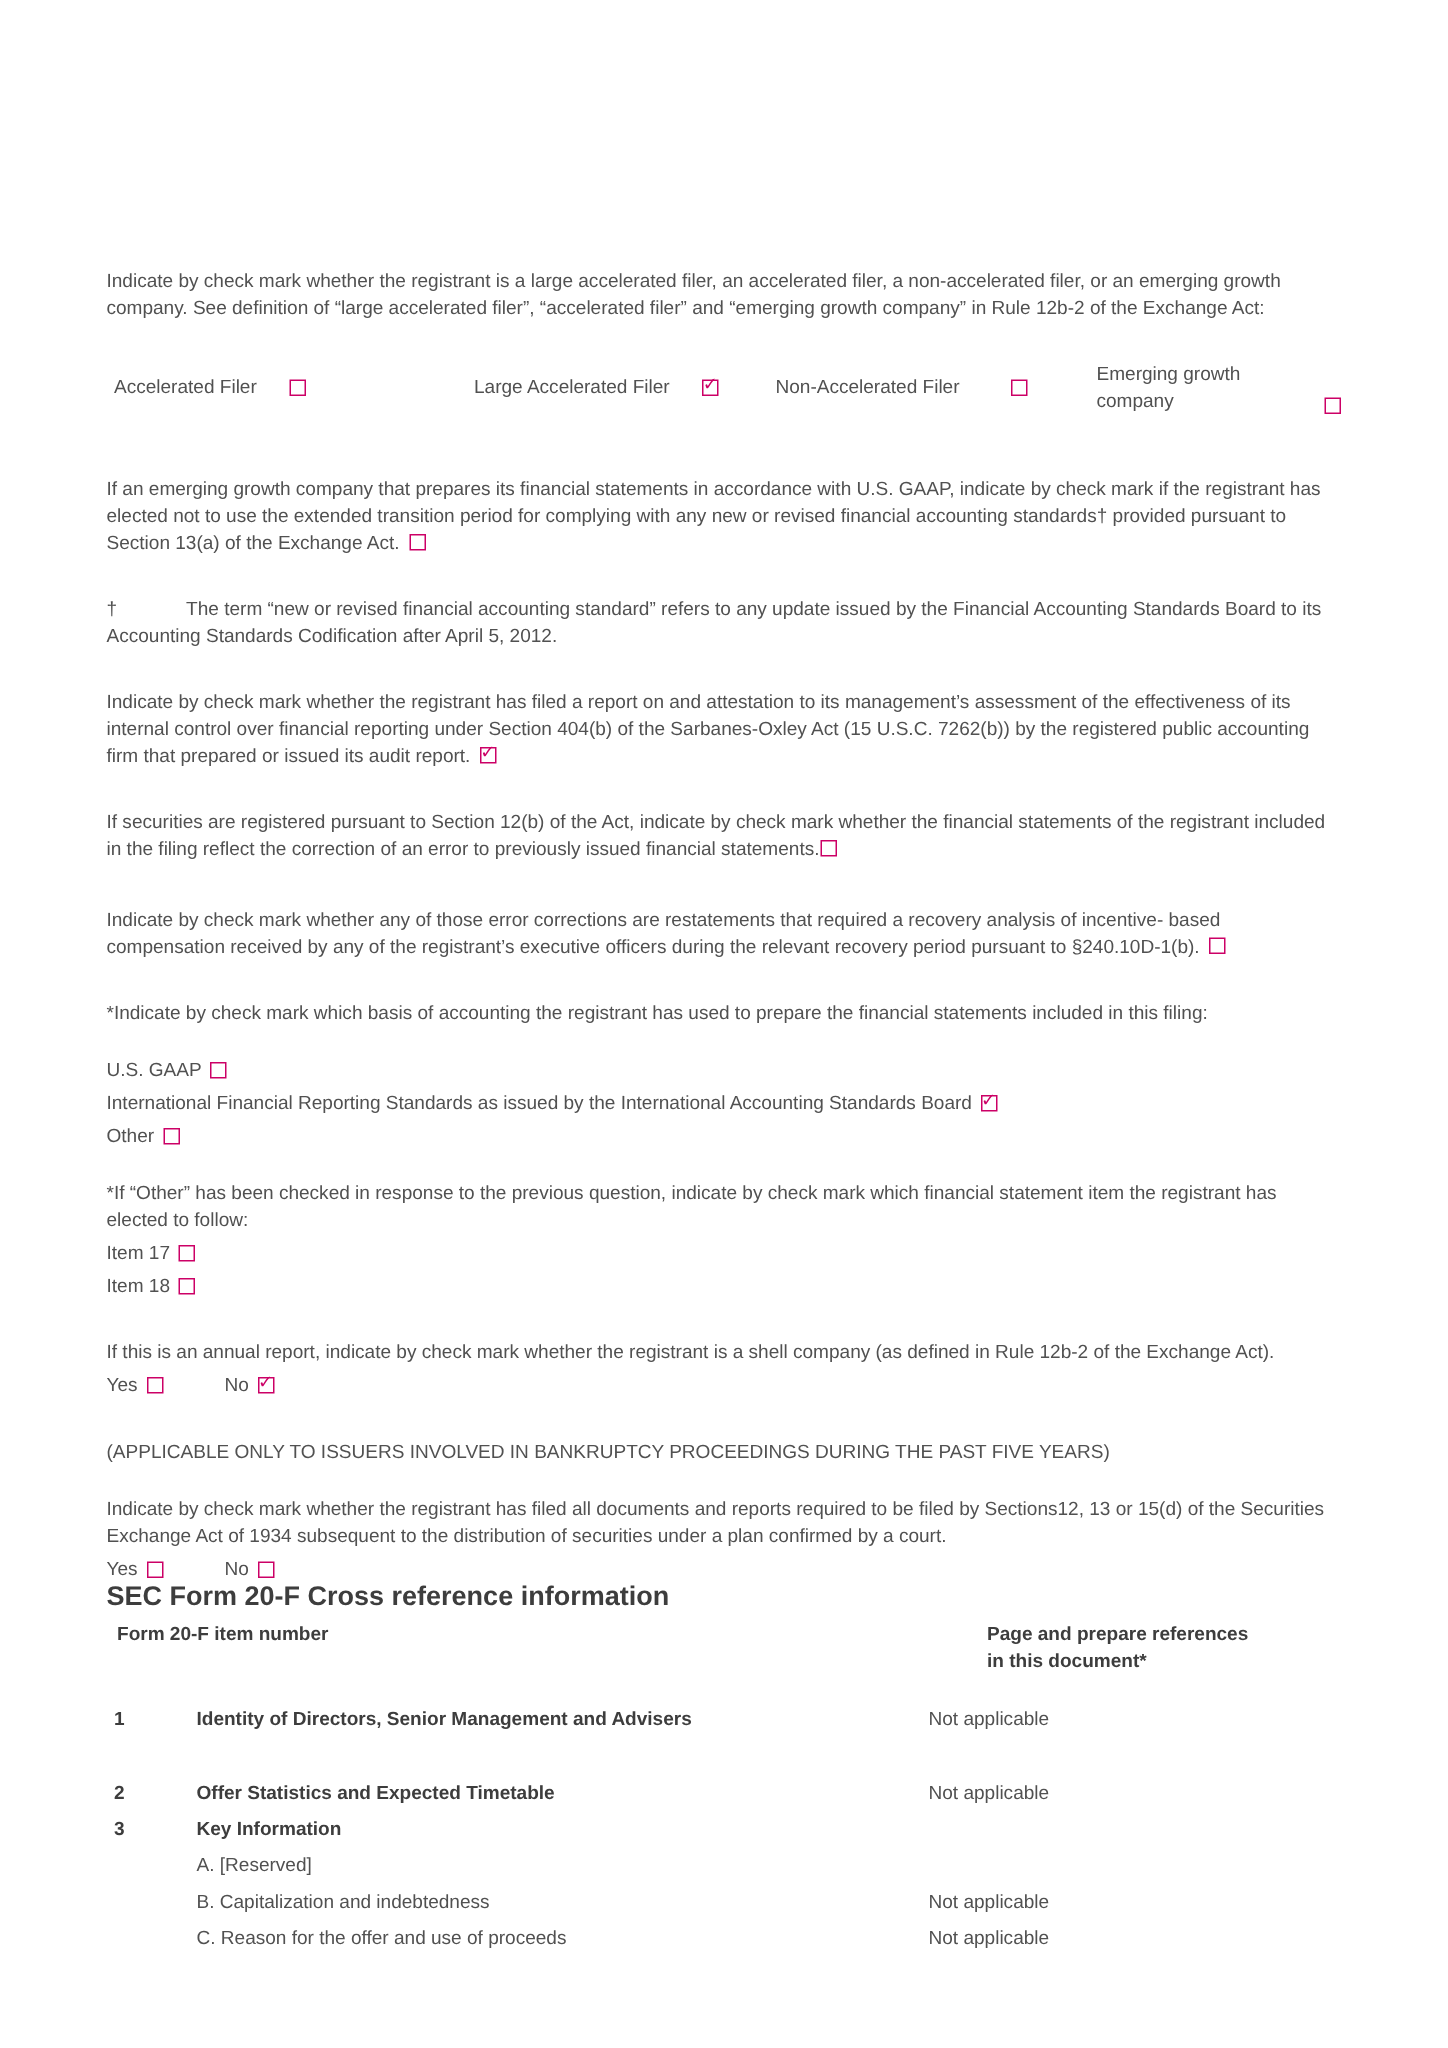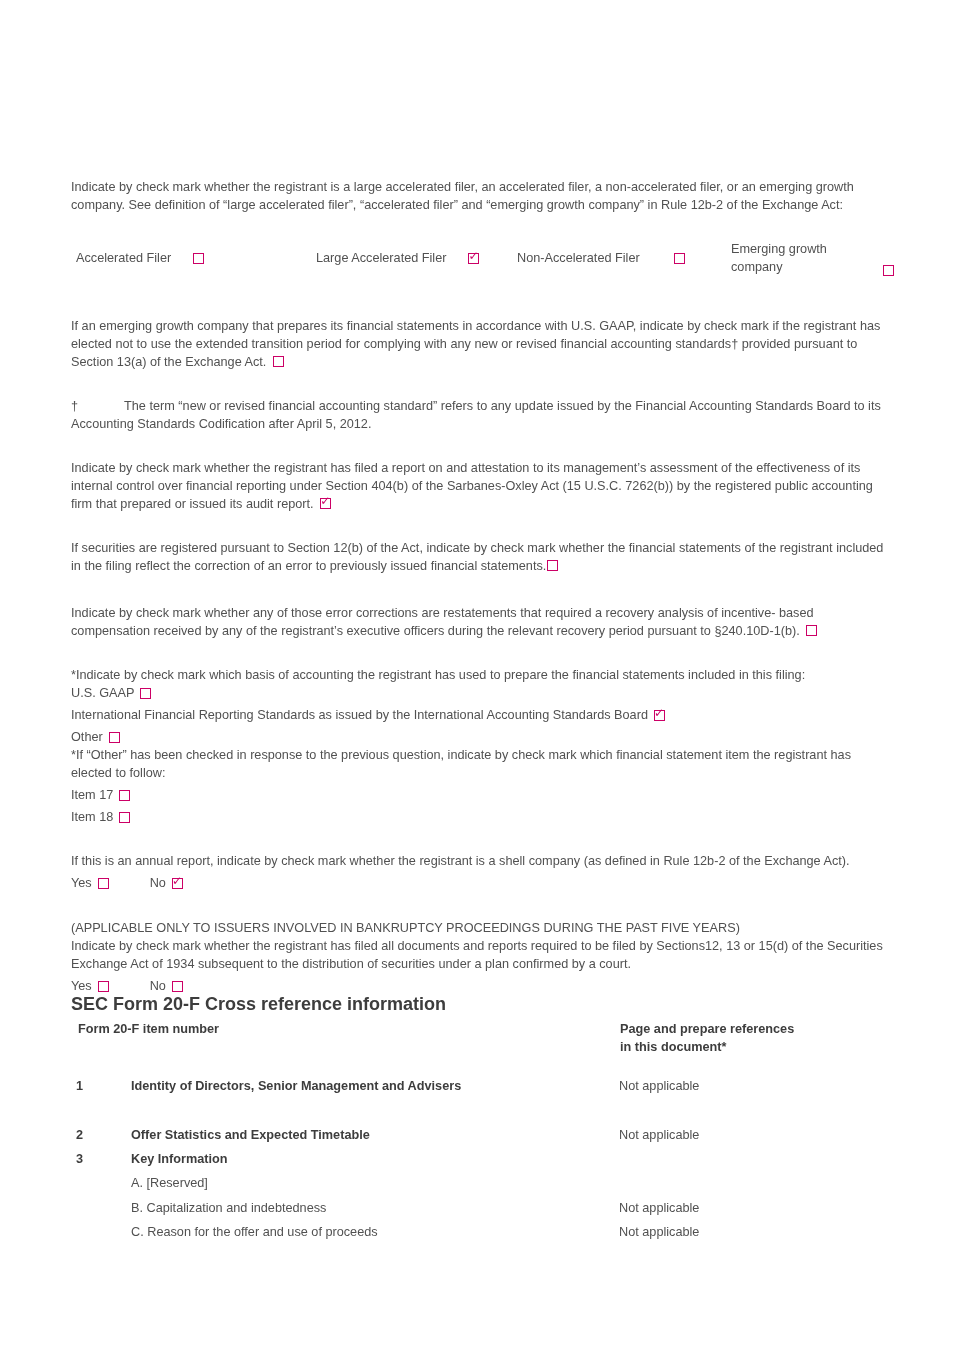--- a/index.html
+++ b/index.html
@@ -14,21 +14,21 @@
     font-family:"Liberation Sans","DejaVu Sans",sans-serif;
     font-size:12.7px;
     line-height:18px;
     color:var(--text);
     overflow:hidden;
   }
   .content{padding:178px 71px 0 71px;box-sizing:border-box;}
   .para{margin:0;}
 
   
-  .mt4{margin-top:4px;} .mt5{margin-top:0;} .mt6{margin-top:6px;} .mt7{margin-top:7px;}
+  .mt4{margin-top:4px;} .mt5{margin-top:20px;} .mt6{margin-top:6px;} .mt7{margin-top:7px;}
   .mt18{margin-top:18px;} .mt21{margin-top:21px;} .mt26{margin-top:26px;} .mt27{margin-top:27px;}
   .mt29{margin-top:29px;} .mt31{margin-top:31px;} .mt41{margin-top:41px;}
 
   
   .cb{
     display:inline-block;
     width:9px;height:9px;
     border:1px solid var(--accent);
     position:relative;
     vertical-align:-1px;
@@ -62,21 +62,21 @@
   
   .option-line{display:flex;align-items:center;}
   .option-line .cb{margin-left:6px;}
   .yesno .no-label{margin-left:13px;padding-left:28px;}
 
   
   .section-heading{font-weight:700;color:var(--bold);font-size:18px;margin:0;}
   .xref-header{
     display:grid;grid-template-columns:542px 1fr;
     padding-left:7px;
-    font-weight:700;color:var(--bold);
+    font-weight:700;color:var(--bold);gap:38px;
   }
   .xref-row{display:grid;grid-template-columns:55px 488px 1fr;padding-left:5px;}
   .xref-row .num,.xref-row .caption{font-weight:700;color:var(--bold);}
   .xref-row.plain .num,.xref-row.plain .caption{font-weight:400;color:var(--text);}
 </style>
 </head>
 <body>
 
 <div class="content">
 

